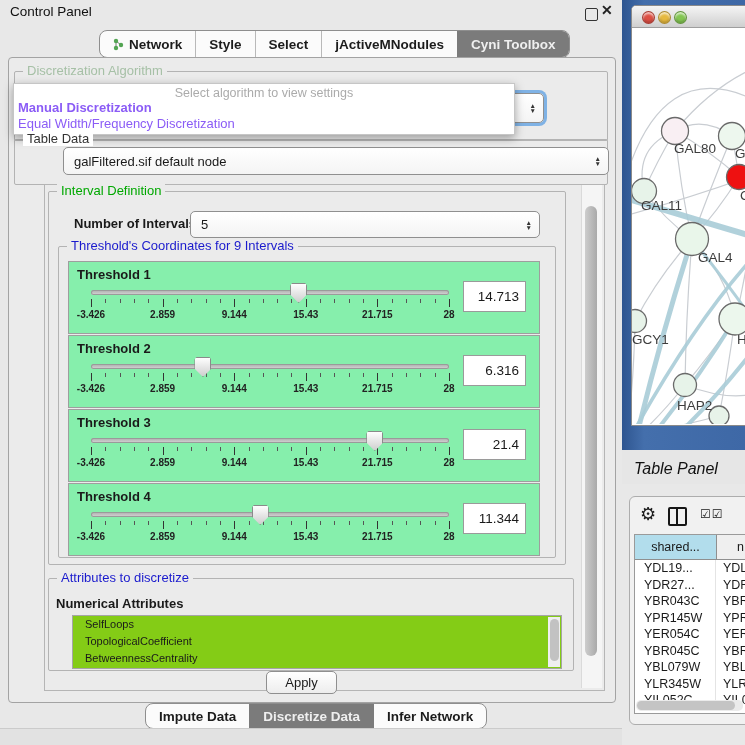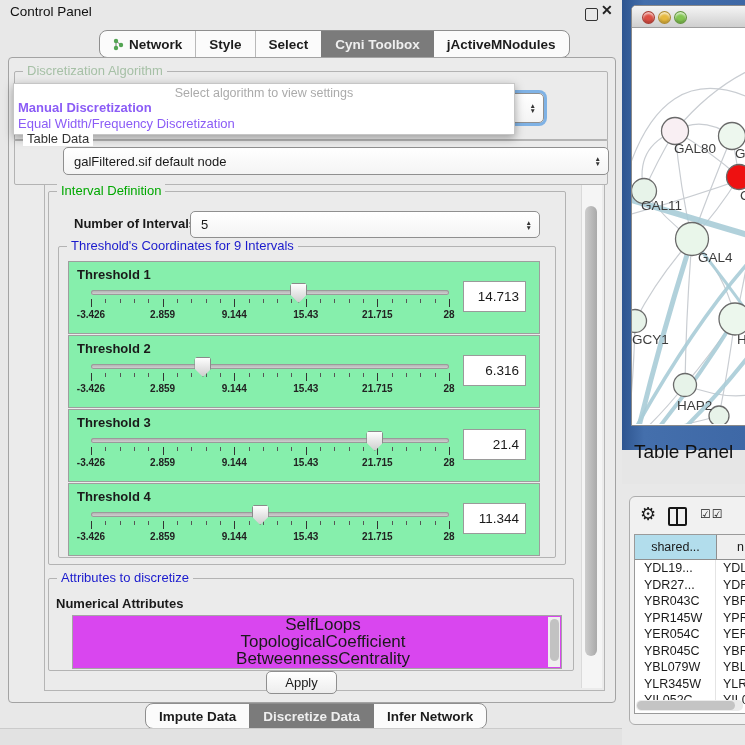--- a/index.html
+++ b/index.html
@@ -48,36 +48,36 @@
             background:linear-gradient(#ADADAD,#D6D6D6);box-shadow:0 0 0 1px #9A9A9A inset;}
   .th-thumb{position:absolute;top:21px;width:15px;height:18px;
             background:linear-gradient(#FEFEFE,#CFCFCF);border:1px solid #8A8A8A;
             clip-path:polygon(12% 0,88% 0,100% 14%,100% 58%,50% 100%,0 58%,0 14%);}
   .tick{position:absolute;width:1px;background:#555;}
   .tick.major{background:#333;}
   .tick-label{position:absolute;top:47px;transform:translateX(-50%);font-size:10px;font-weight:bold;color:#222;white-space:nowrap;}
   .th-value{position:absolute;left:394px;top:19px;width:63px;height:31px;background:#fff;border:1px solid #9A9A9A;
             font-size:13.5px;display:flex;align-items:center;justify-content:flex-end;padding-right:6px;box-sizing:border-box;}
   
-  .attr-list{left:72px;top:615px;width:488px;height:52px;background:#d946ef;border:1px solid #A5A5A5;overflow:hidden;font-size:17px;text-align:center;}
+  .attr-list{left:72px;top:615px;width:488px;height:52px;background:#84cc16;border:1px solid #A5A5A5;overflow:hidden;font-size:11px;}
   .attr-item{padding-left:12px;line-height:17px;white-space:nowrap;}
   .attr-scroll{position:absolute;right:1px;top:1px;width:12px;height:50px;background:#EFEFEF;}
   .attr-thumb{position:absolute;right:1px;top:2px;width:9px;height:42px;border-radius:5px;background:#C2C2C2;}
   .btn{background:linear-gradient(#FFFFFF,#EDEDED);border:1px solid #8F8F8F;border-radius:5px;
        font-size:13px;display:flex;align-items:center;justify-content:center;}
   
   .blue-bg{left:622px;top:0;width:123px;height:450px;background:linear-gradient(90deg,#2E5590,#446FAC 18%,#3E68A6);}
   .net-window{left:631px;top:5px;width:114px;height:419px;background:#fff;border:1px solid #8A8A8A;
               border-radius:5px 0 0 0;overflow:hidden;}
   .net-titlebar{position:absolute;left:0;top:0;width:100%;height:21px;
                 background:linear-gradient(#F5F5F5,#CFCFCF);border-bottom:1px solid #9E9E9E;}
   .light{position:absolute;top:5px;width:11px;height:11px;border-radius:50%;
          box-shadow:inset 0 2px 2px rgba(255,255,255,0.65), inset 0 -2px 2px rgba(0,0,0,0.18);}
   .tp-header{left:622px;top:450px;width:123px;height:34px;background:#E6E6E6;}
-  .tp-title{left:634px;top:441px;font-size:19px;color:#111;}
+  .tp-title{left:634px;top:460px;font-size:16px;color:#111;font-style:italic;}
   .tp-box{left:629px;top:496px;width:116px;height:227px;background:#F1F1F1;border:1px solid #ADADAD;border-radius:6px 0 0 6px;}
   .gear{left:640px;top:505px;font-size:18px;color:#1c1c1c;line-height:18px;}
   .split-icon{left:668px;top:507px;width:15px;height:15px;border:2px solid #161616;border-radius:2px;}
   .split-icon:before{content:"";position:absolute;left:6px;top:0;width:2px;height:15px;background:#161616;}
   .checks{left:700px;top:507px;font-size:12px;color:#161616;letter-spacing:1px;}
   .tbl{left:634px;top:534px;width:111px;height:178px;background:#fff;border:1px solid #9A9A9A;border-right:none;overflow:hidden;font-size:12.5px;}
   .tbl-header{display:flex;height:24px;border-bottom:1px solid #8F8F8F;}
   .tbl-h1{width:81px;background:#B2DDEC;border-right:1px solid #8F8F8F;display:flex;align-items:center;justify-content:center;}
   .tbl-h2{flex:1;background:#EFEFEF;display:flex;align-items:center;justify-content:flex-end;padding-right:2px;}
   .tbl-row{display:flex;height:16.5px;line-height:16.5px;}
@@ -106,25 +106,25 @@
           <circle cx="8" cy="7" r="2.2" fill="#53A453"></circle>
         </svg>
         <span>Network</span>
       </div>
       <div class="tab-seg">
         <span>Style</span>
       </div>
       <div class="tab-seg">
         <span>Select</span>
       </div>
+      <div class="tab-seg">
+        <span>jActiveMNodules</span>
+      </div>
       <div class="tab-seg active">
         <span>Cyni Toolbox</span>
-      </div>
-      <div class="tab-seg">
-        <span>jActiveMNodules</span>
       </div>
     </div>
 
   <div class="abs pane"></div>
 
   <div class="abs group" style="left:14px;top:71px;width:592px;height:68px;">
     <span class="group-title t-faded">Discretization Algorithm</span>
   </div>
   <div class="abs combo focusring" style="left:27px;top:93px;width:495px;height:28px;z-index:1;">
     <span class="stepper">▲<br>▼</span>

